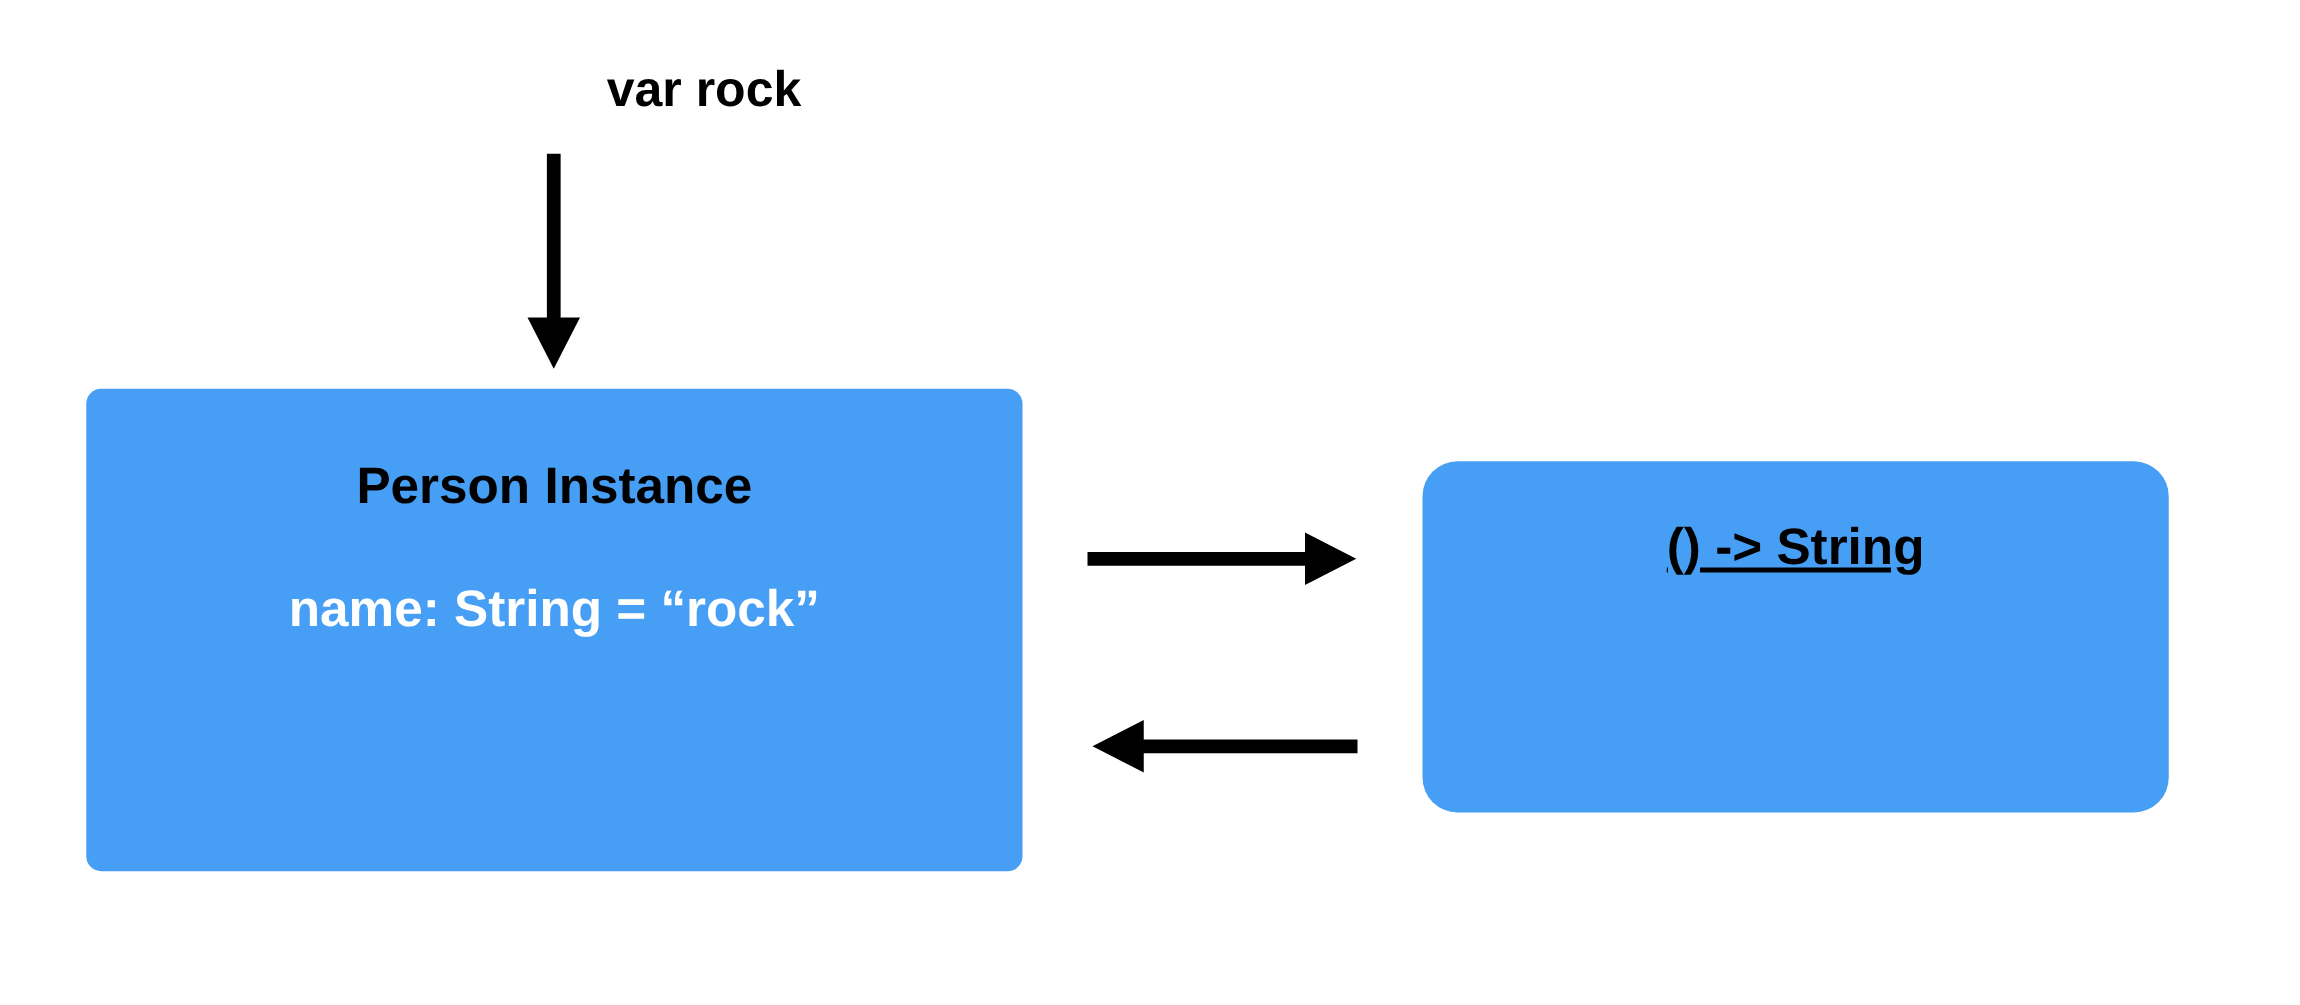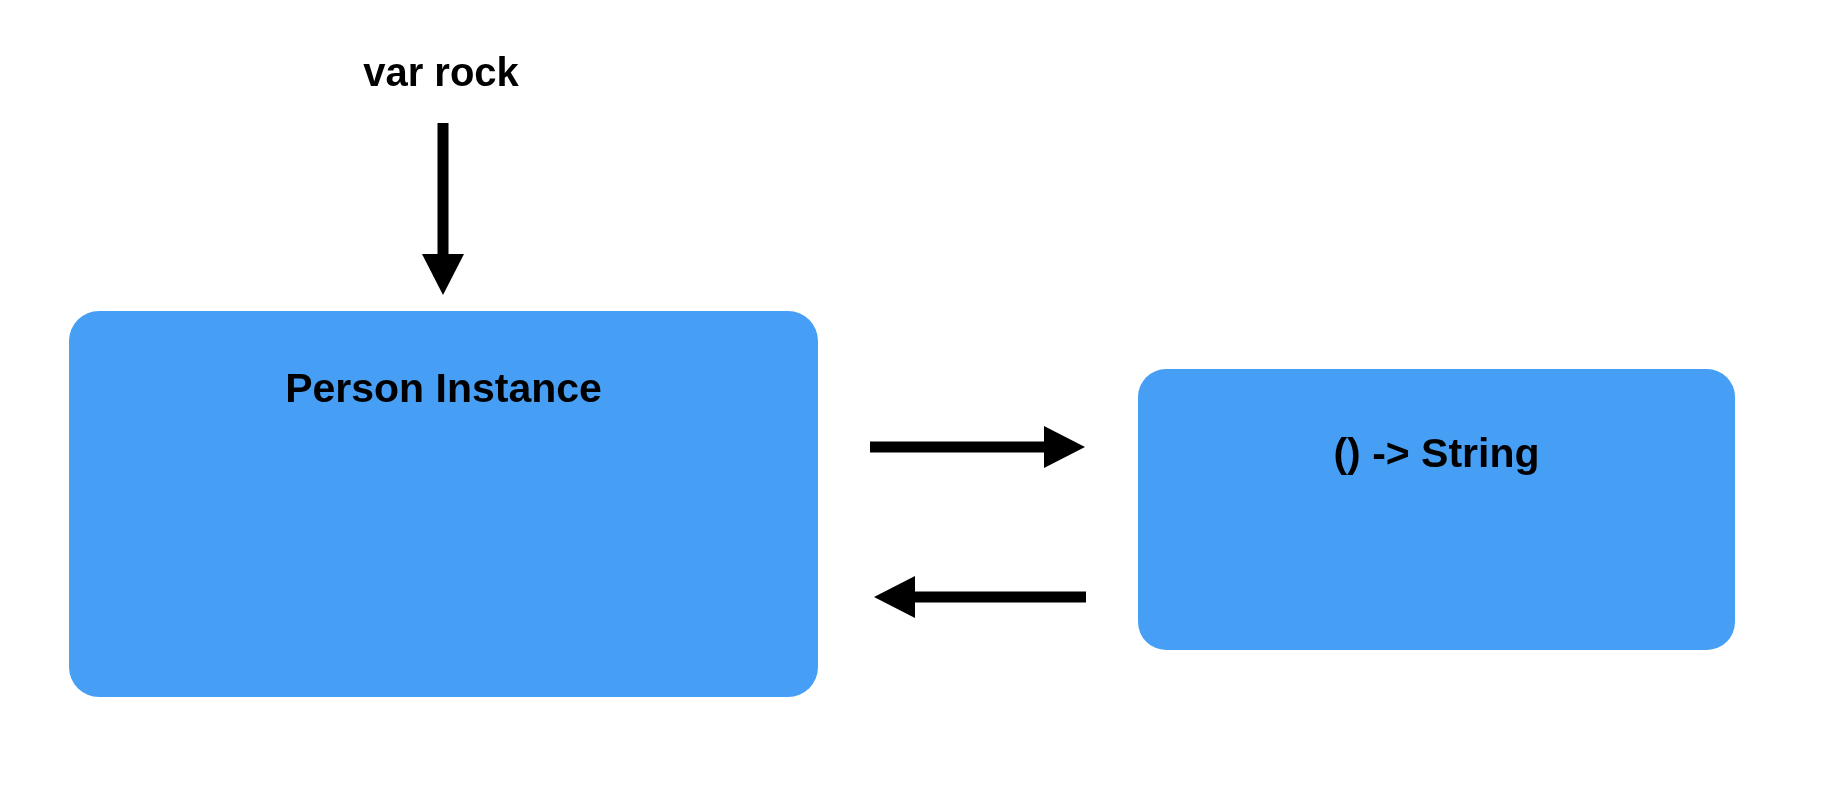--- a/index.html
+++ b/index.html
@@ -15,36 +15,36 @@
     font-family: "Liberation Sans", "DejaVu Sans", sans-serif;
     overflow: hidden;
   }
   .var-label {
     position: absolute;
     left: 241px;
     top: 46px;
     width: 400px;
     height: 52px;
     line-height: 52px;
-    text-align: center;
+    text-align: right;
     font-size: 40px;
     font-weight: 700;
     color: var(--text-dark, #000000);
     white-space: nowrap;
   }
   .node {
     position: absolute;
     background: var(--box-fill, #479ff5);
   }
   .node-person {
     left: 69px;
     top: 311px;
     width: 749px;
     height: 386px;
-    border-radius: 30px;
+    border-radius: 12px;
   }
   .node-closure {
     left: 1138px;
     top: 369px;
     width: 597px;
     height: 281px;
     border-radius: 28px;
   }
   .node-line {
     position: absolute;
@@ -57,21 +57,21 @@
     font-weight: 700;
     white-space: nowrap;
   }
   .line-dark  { color: var(--text-dark, #000000); }
   .line-light { color: var(--text-light, #ffffff); }
 
   .node-person .l1 { top: 52px; }
   .node-person .l2 { top: 151px; }
   .node-person .l3 { top: 254px; }
 
-  .node-closure .l1 { top: 59px; }
+  .node-closure .l1 { top: 43px; text-decoration: underline; }
   .node-closure .l2 { top: 171px; }
 
   .arrow {
     position: absolute;
     color: var(--arrow-color, #000000);
   }
   .arrow-down  { left: 416px; top: 118px; }
   .arrow-right { left: 863px; top: 420px; }
   .arrow-left  { left: 865px; top: 570px; }
 </style>
@@ -82,20 +82,21 @@
 
   <div class="var-label">var rock</div>
 
   <svg class="arrow arrow-down" width="54" height="180" viewBox="0 0 54 180" aria-hidden="true">
     <line x1="27" y1="5" x2="27" y2="140" stroke="currentColor" stroke-width="11"></line>
     <polygon points="6,136 48,136 27,177" fill="currentColor"></polygon>
   </svg>
 
   <div class="node node-person">
     <div class="node-line line-dark l1">Person Instance</div>
+    <div class="node-line line-light l2">name: String = “rock”</div>
   </div>
 
   <svg class="arrow arrow-right" width="228" height="54" viewBox="0 0 228 54" aria-hidden="true">
     <line x1="7" y1="27" x2="183" y2="27" stroke="currentColor" stroke-width="11"></line>
     <polygon points="181,6 181,48 222,27" fill="currentColor"></polygon>
   </svg>
 
   <svg class="arrow arrow-left" width="228" height="54" viewBox="0 0 228 54" aria-hidden="true">
     <line x1="221" y1="27" x2="48" y2="27" stroke="currentColor" stroke-width="11"></line>
     <polygon points="50,6 50,48 9,27" fill="currentColor"></polygon>

